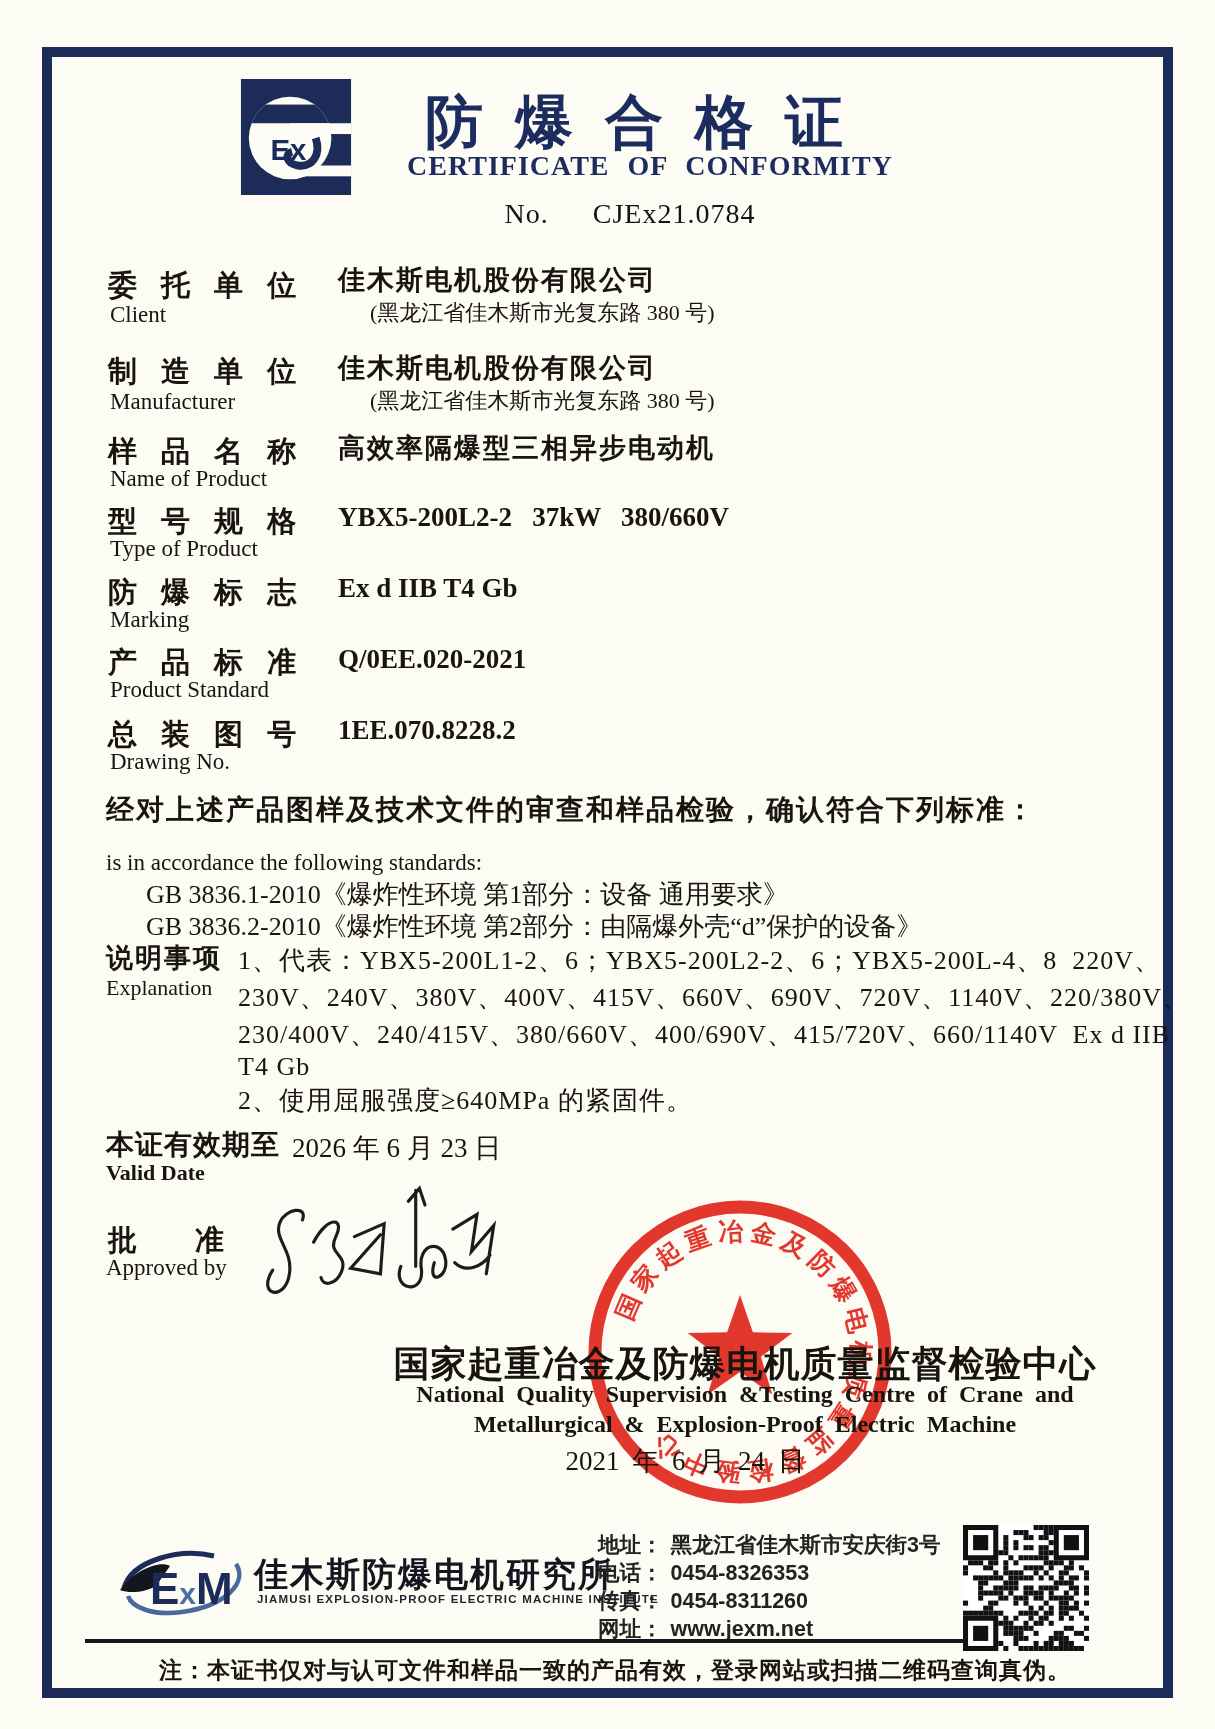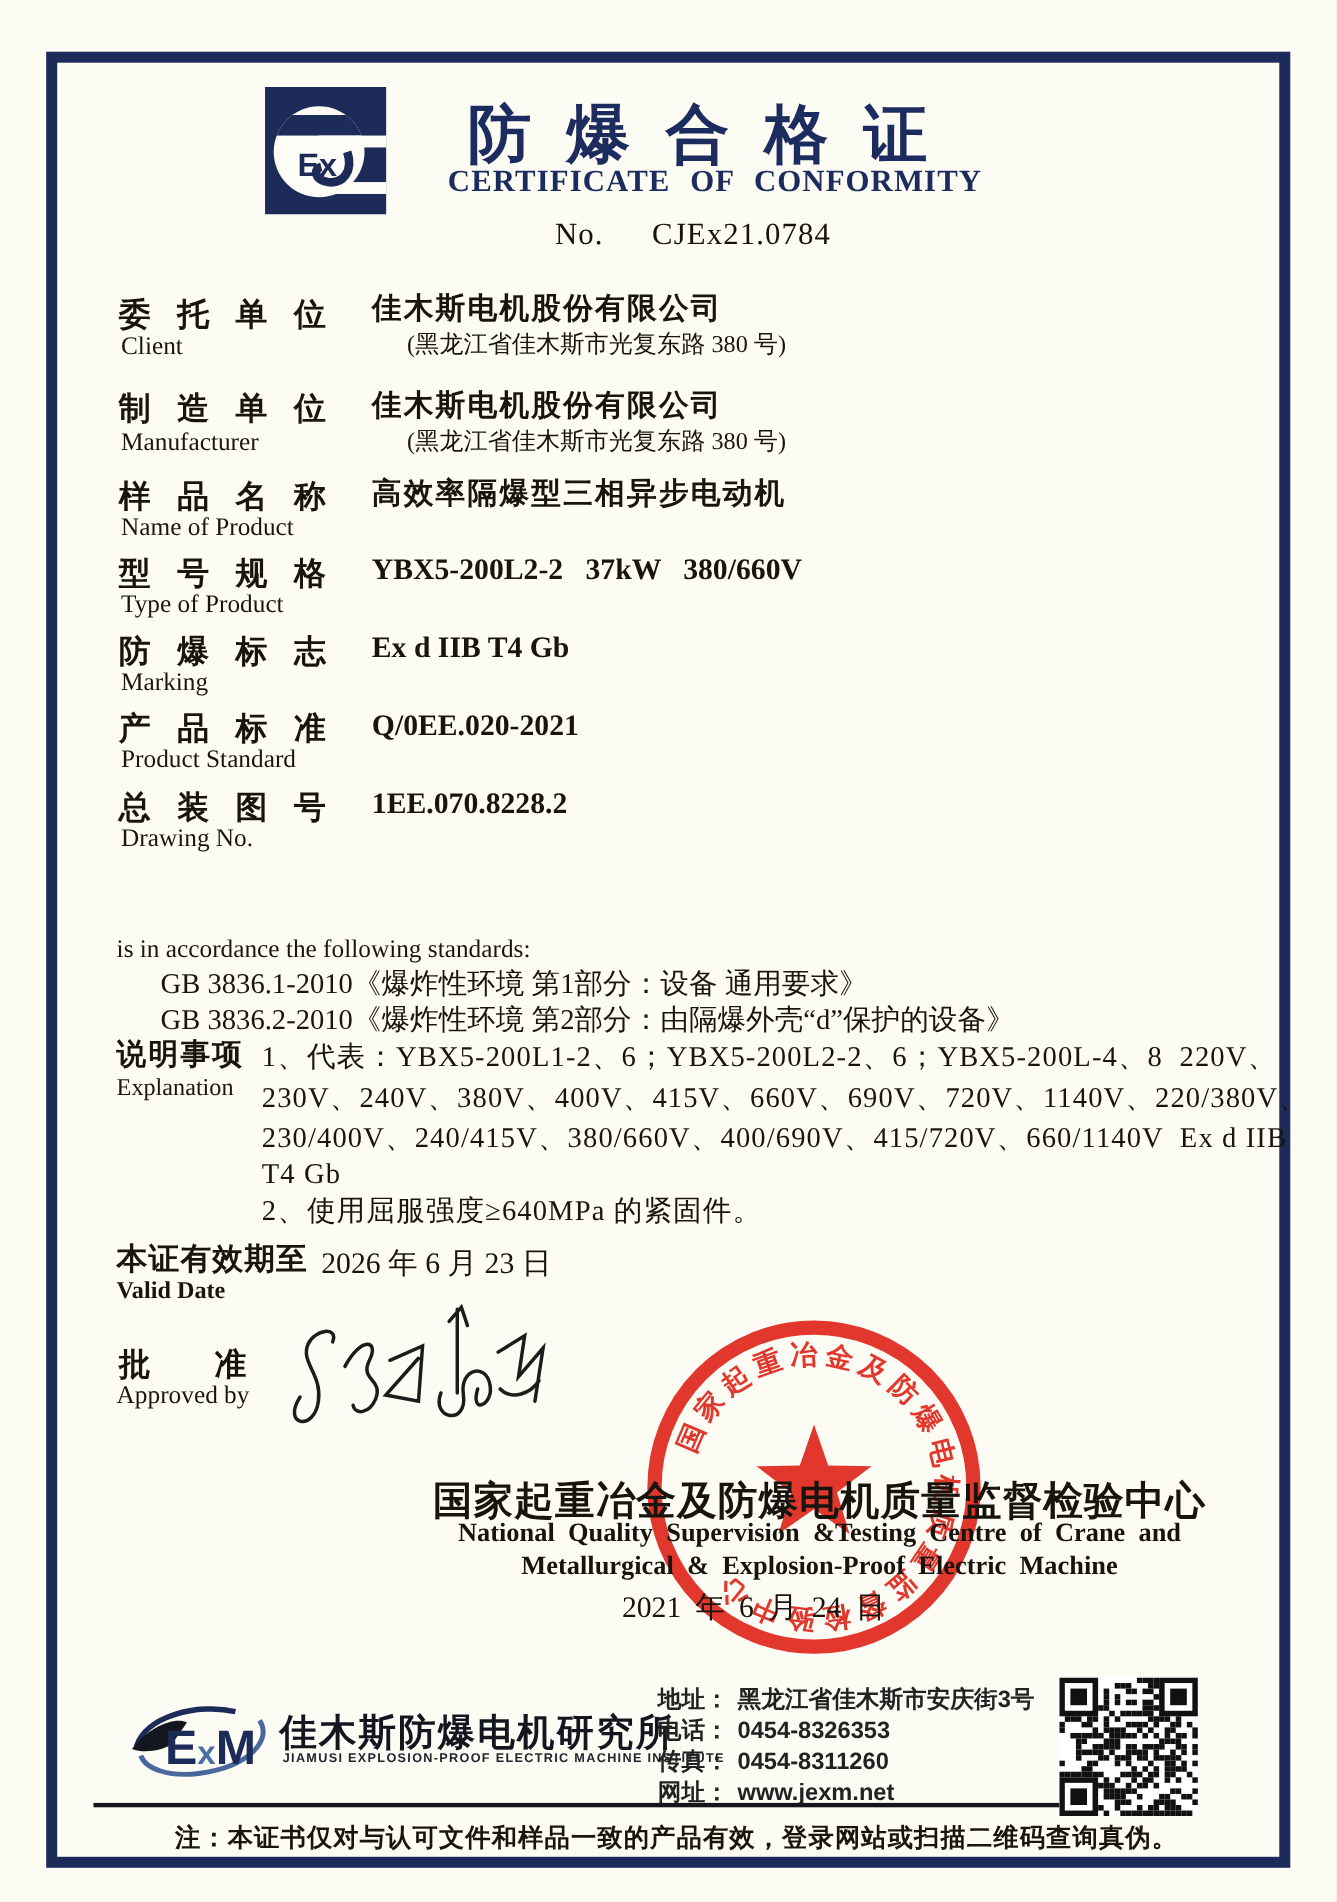--- a/index.html
+++ b/index.html
@@ -88,20 +88,21 @@
   <div class="abs fval-en serif" style="left:338px;top:573px;">Ex d IIB T4 Gb</div>
 
   <div class="abs flabel" style="left:108px;top:643px;">产 品 标 准</div>
   <div class="abs fen serif" style="left:110px;top:677px;">Product Standard</div>
   <div class="abs fval-en serif" style="left:338px;top:644px;">Q/0EE.020-2021</div>
 
   <div class="abs flabel" style="left:108px;top:715px;">总 装 图 号</div>
   <div class="abs fen serif" style="left:110px;top:749px;">Drawing No.</div>
   <div class="abs fval-en serif" style="left:338px;top:715px;">1EE.070.8228.2</div>
 
+  <div class="abs stmt-cn" style="left:106px;top:791px;">经对上述产品图样及技术文件的审查和样品检验，确认符合下列标准：</div>
   <div class="abs stmt-en serif" style="left:106px;top:850px;">is in accordance the following standards:</div>
   <div class="abs gb-line serif" style="left:146px;top:877px;">GB 3836.1-2010《爆炸性环境 第1部分：设备 通用要求》</div>
   <div class="abs gb-line serif" style="left:146px;top:909px;">GB 3836.2-2010《爆炸性环境 第2部分：由隔爆外壳“d”保护的设备》</div>
 
   <div class="abs flabel" style="left:106px;top:940px;letter-spacing:2px;font-size:27px;">说明事项</div>
   <div class="abs fen serif" style="left:106px;top:975px;font-size:22px;">Explanation</div>
   <div class="abs expl-line serif pre" style="left:238px;top:943px;">1、代表：YBX5-200L1-2、6；YBX5-200L2-2、6；YBX5-200L-4、8  220V、</div>
   <div class="abs expl-line serif pre" style="left:238px;top:980px;">230V、240V、380V、400V、415V、660V、690V、720V、1140V、220/380V、</div>
   <div class="abs expl-line serif pre" style="left:238px;top:1017px;">230/400V、240/415V、380/660V、400/690V、415/720V、660/1140V  Ex d IIB</div>
   <div class="abs expl-line serif" style="left:238px;top:1052px;">T4 Gb</div>

